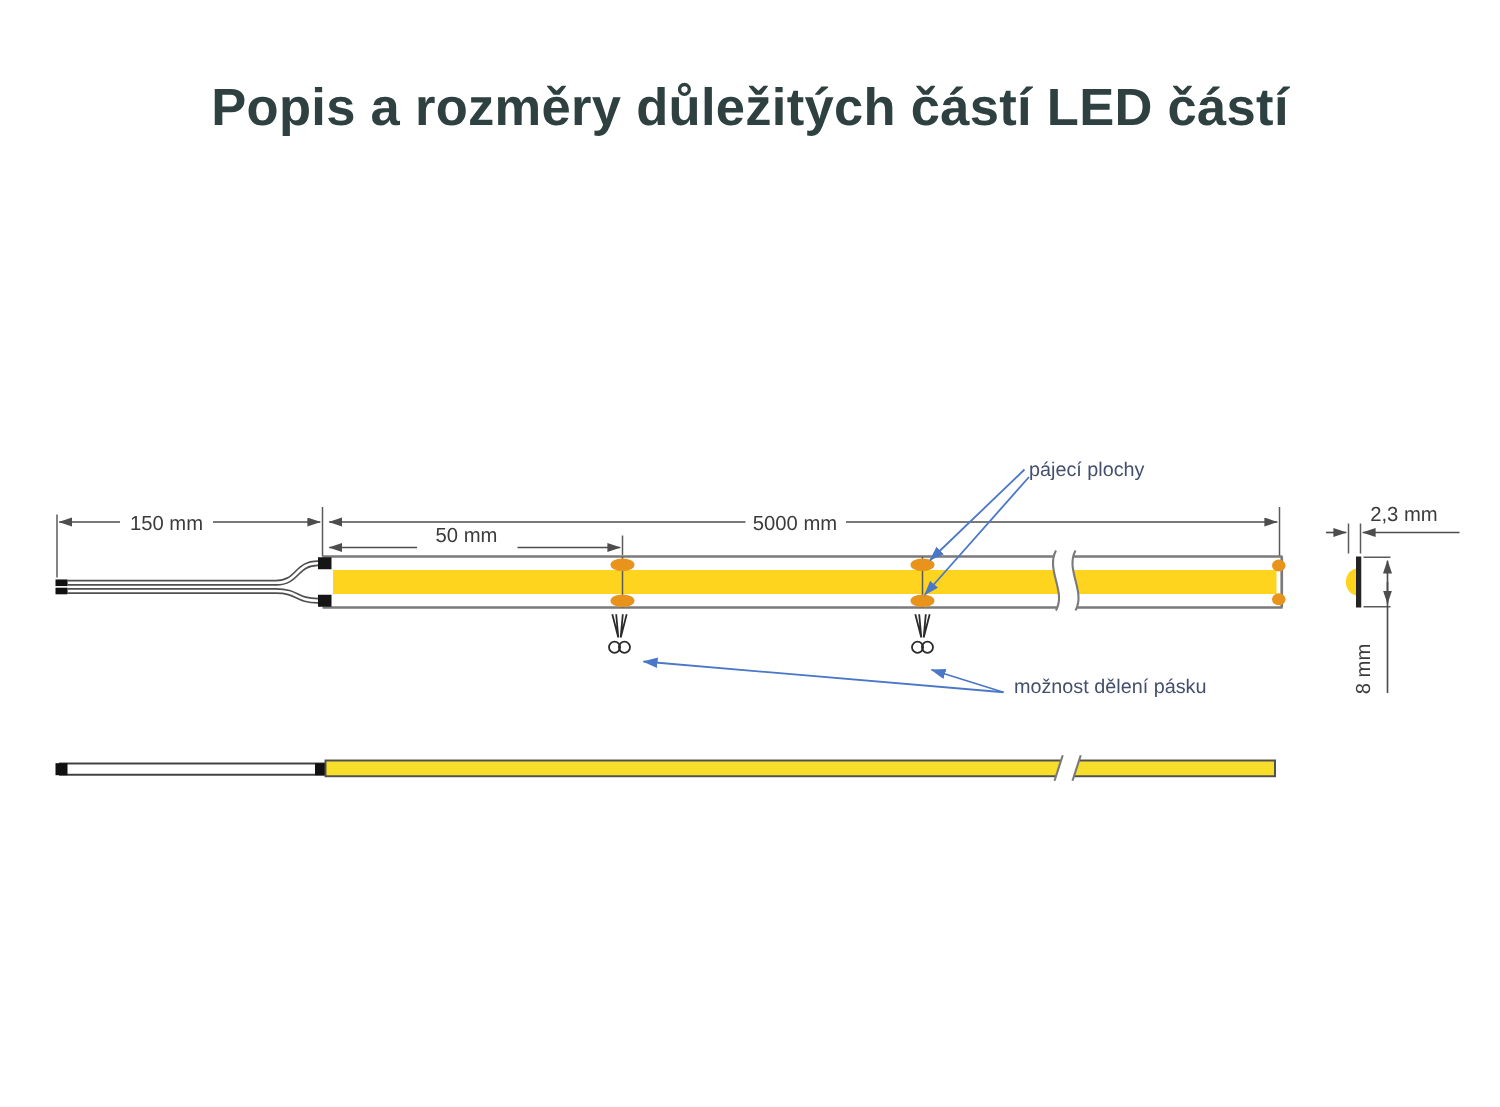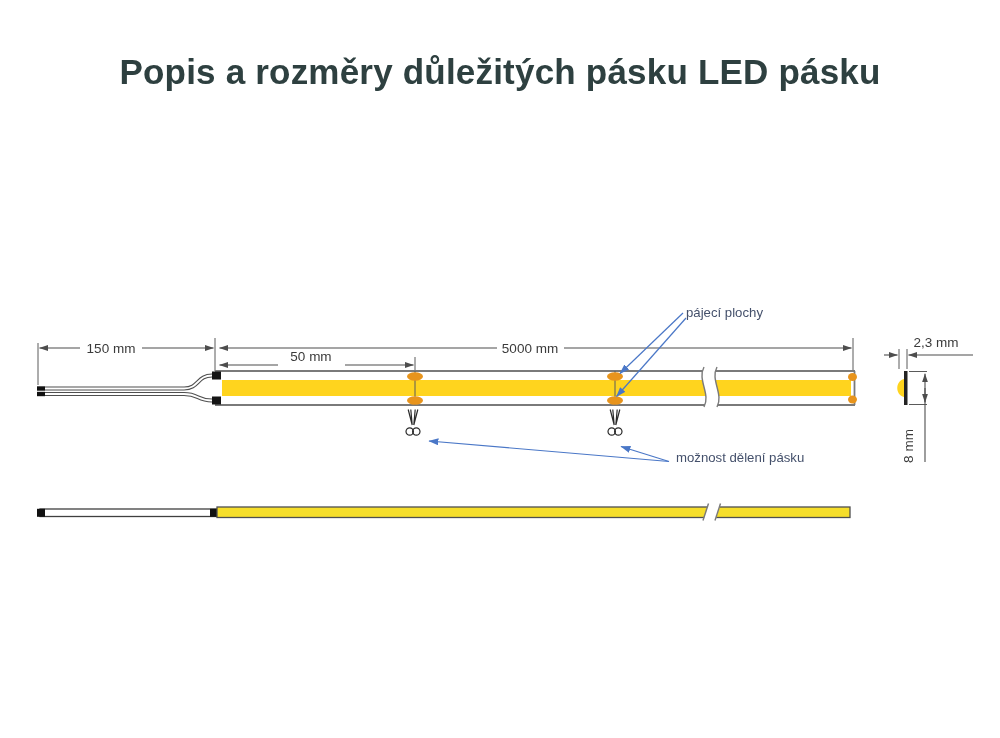--- a/index.html
+++ b/index.html
@@ -19,21 +19,21 @@
   .strip-border{stroke:#7a7a7a;stroke-width:1.8;fill:none;}
   .wire-dark{stroke:#4f4f4f;stroke-width:4;fill:none;}
   .wire-core{stroke:#ffffff;stroke-width:1.8;fill:none;}
   .leader{stroke:#4a77c7;stroke-width:1.2;fill:none;}
   .scissor{stroke:#2a2a2a;stroke-width:1.2;fill:none;}
   .break-line{stroke:#7a7a7a;stroke-width:1.4;fill:none;}
 </style>
 </head>
 <body>
 
-<h1 class="page-title">Popis a rozměry důležitých pásku LED pásku</h1>
+<h1 class="page-title">Popis a rozměry důležitých částí LED částí</h1>
 
 <svg width="1000" height="738" viewBox="0 0 1000 738">
   <defs>
     <marker id="aG" markerWidth="10" markerHeight="8" refX="8.6" refY="3" orient="auto" markerUnits="userSpaceOnUse">
       <path d="M0,0 L9,3 L0,6 Z" fill="#4d4d4d"></path>
     </marker>
     <marker id="aB" markerWidth="11" markerHeight="9" refX="9.4" refY="3.5" orient="auto" markerUnits="userSpaceOnUse">
       <path d="M0,0 L10,3.5 L0,7 Z" fill="#4a77c7"></path>
     </marker>
   </defs>

